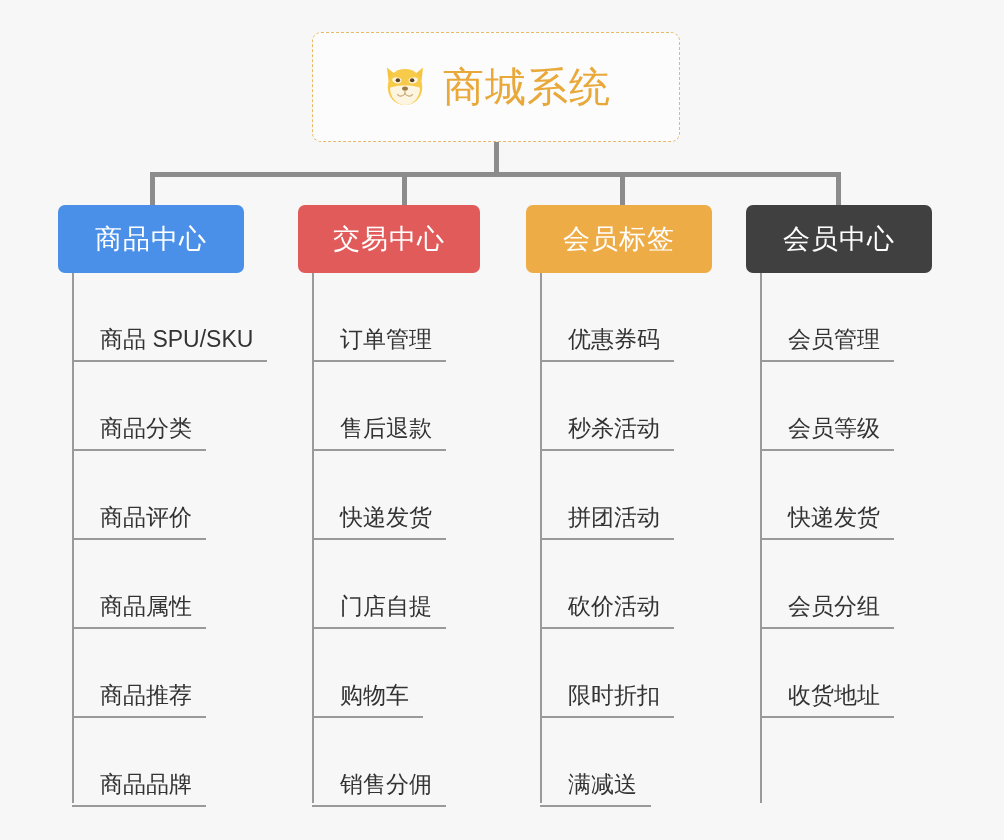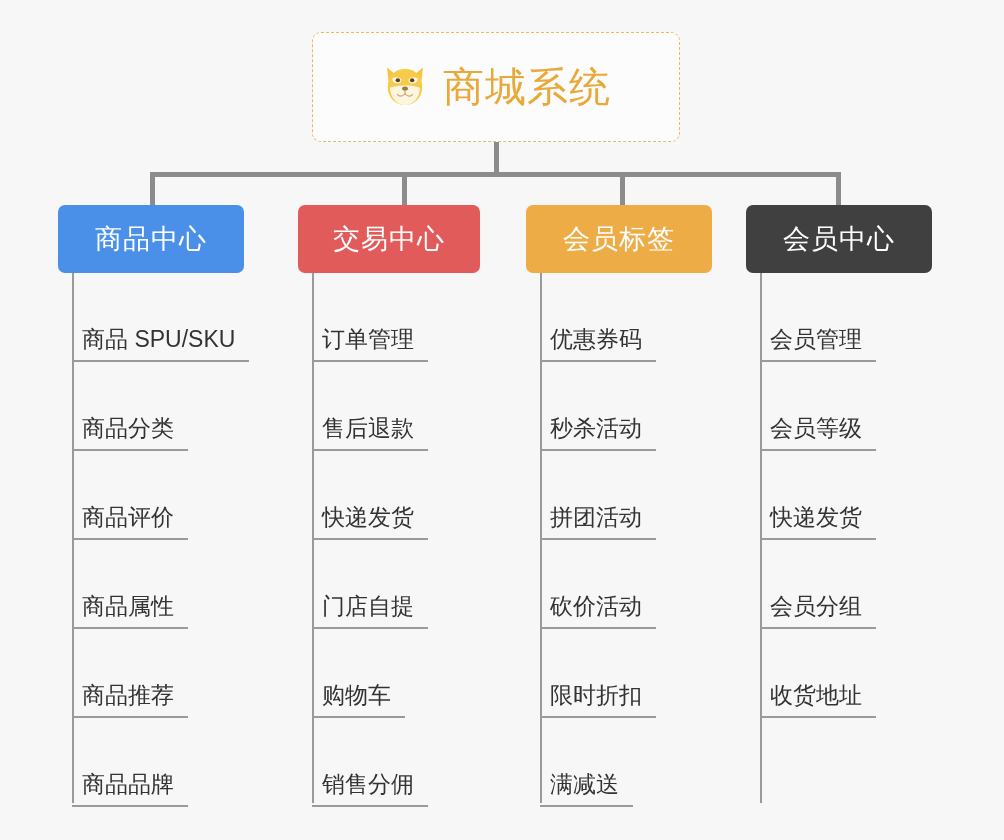--- a/index.html
+++ b/index.html
@@ -112,21 +112,21 @@
     position: relative;
     height: 89px;
     box-sizing: border-box;
     display: flex;
     align-items: flex-end;
     padding-left: 14px;
   }
   .leaf-inner {
     display: inline-block;
     border-bottom: 2px solid #9a9a9a;
-    padding: 0 14px 6px 10px;
+    padding: 0 14px 6px 28px;
     font-size: 23px;
     color: #333333;
     line-height: 1.2;
     white-space: nowrap;
   }
 </style>
 </head>
 <body>
 
 <div id="mindmap">

